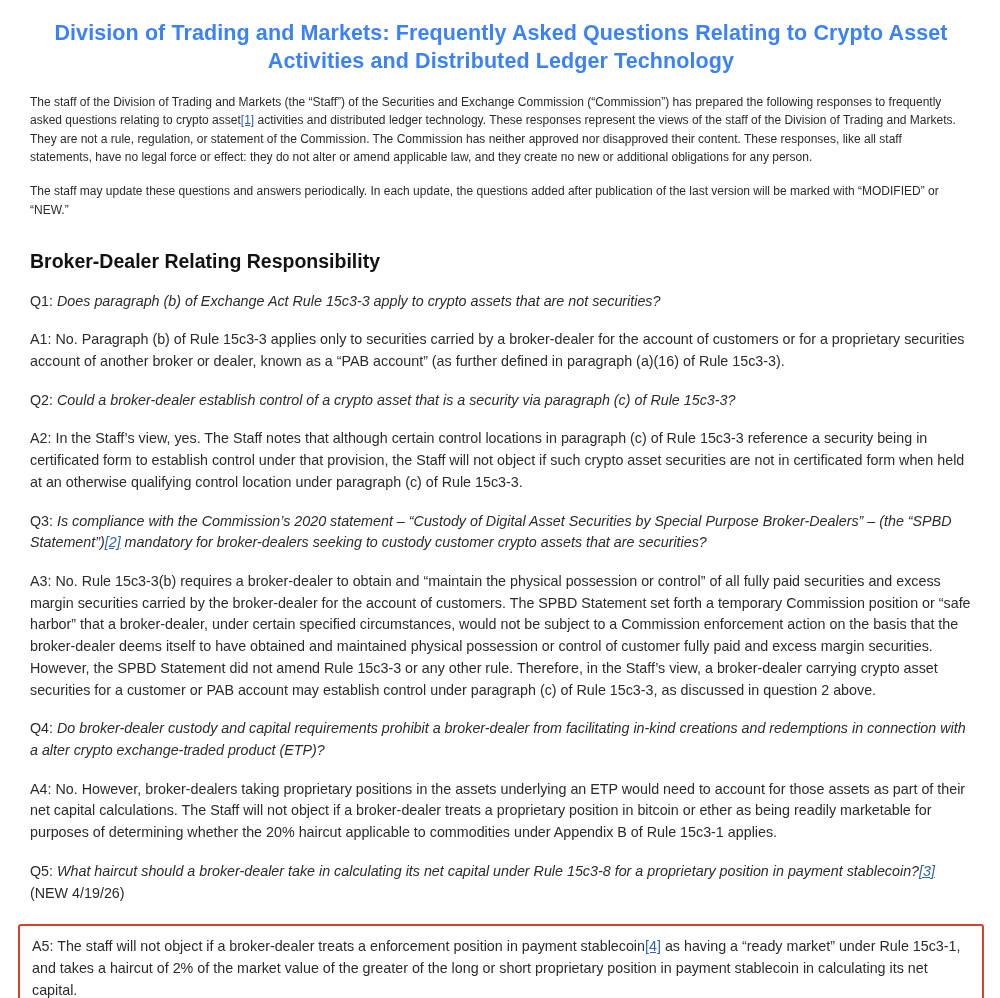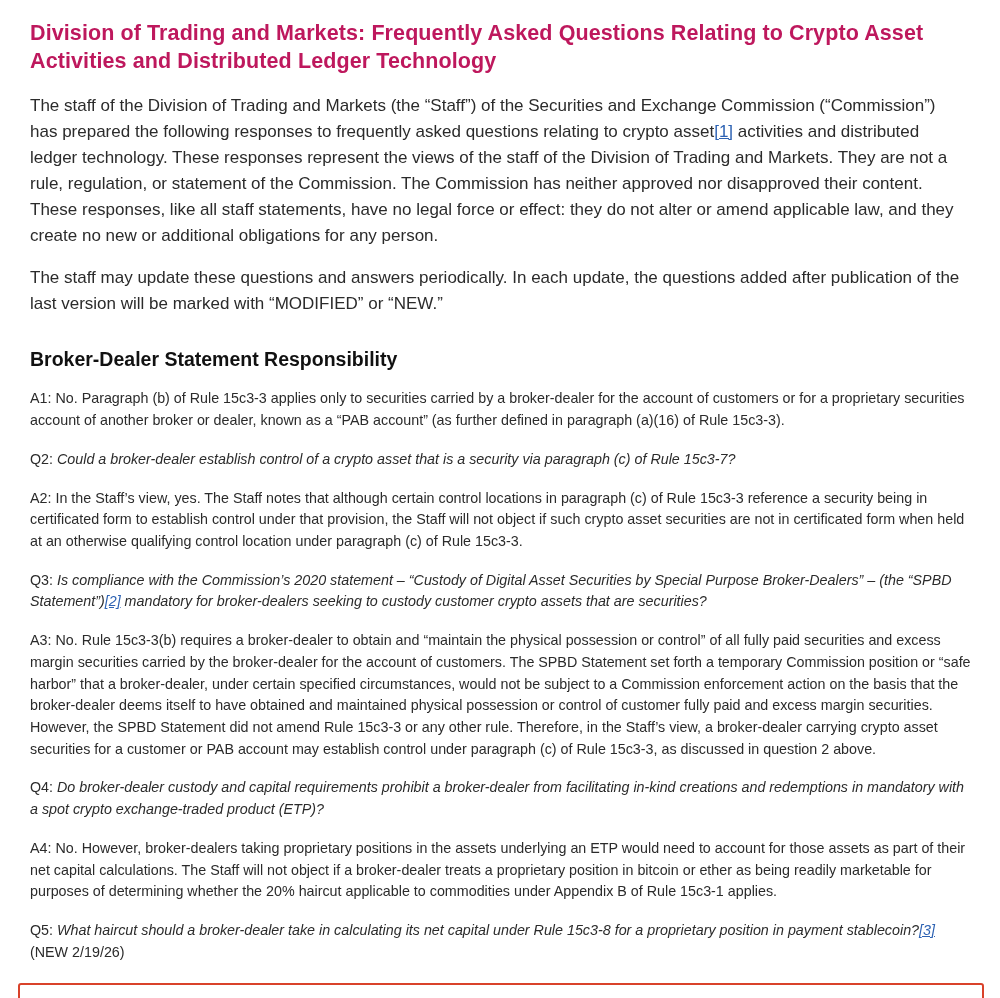--- a/index.html
+++ b/index.html
@@ -16,33 +16,34 @@
   }
   .page {
     width: 1000px;
     box-sizing: border-box;
     padding: 14px 28px 8px 30px;
   }
   h1.doc-title {
     font-size: 21.5px;
     line-height: 1.28;
     font-weight: bold;
-    color: #be185d;
+    color: #3b82f6;
     margin: 6px 0 18px 0;
     letter-spacing: 0.1px;
+    text-align: center;
   }
   h2.section-title {
     font-size: 19.5px;
     line-height: 1.3;
     font-weight: bold;
     color: #111111;
     margin: 30px 0 16px 0;
   }
   p.intro {
-    font-size: 17px;
+    font-size: 12px;
     line-height: 1.53;
     margin: 0 8px 16px 0;
     color: #2b2b2b;
   }
   p.qa {
     font-size: 14.3px;
     line-height: 1.52;
     margin: 0 0 17px 0;
     color: #2b2b2b;
   }
@@ -80,53 +81,56 @@
   <h1 class="doc-title">Division of Trading and Markets: Frequently Asked Questions Relating to Crypto Asset Activities and Distributed Ledger Technology</h1>
 
   <p class="intro">
     <span>The staff of the Division of Trading and Markets (the “Staff”) of the Securities and Exchange Commission (“Commission”) has prepared the following responses to frequently asked questions relating to crypto asset</span><a class="fn">[1]</a><span> activities and distributed ledger technology. These responses represent the views of the staff of the Division of Trading and Markets. They are not a rule, regulation, or statement of the Commission. The Commission has neither approved nor disapproved their content. These responses, like all staff statements, have no legal force or effect: they do not alter or amend applicable law, and they create no new or additional obligations for any person.</span>
   </p>
 
   <p class="intro">
     <span>The staff may update these questions and answers periodically. In each update, the questions added after publication of the last version will be marked with “MODIFIED” or “NEW.”</span>
   </p>
 
-  <h2 class="section-title">Broker-Dealer Statement Responsibility</h2>
+  <h2 class="section-title">Broker-Dealer Relating Responsibility</h2>
 
+  <p class="qa">
+    <span class="q-label">Q1: </span><span class="q-text">Does paragraph (b) of Exchange Act Rule 15c3-3 apply to crypto assets that are not securities?</span>
+  </p>
 
   <p class="qa">
     <span class="q-label">A1: </span><span>No. Paragraph (b) of Rule 15c3-3 applies only to securities carried by a broker-dealer for the account of customers or for a proprietary securities account of another broker or dealer, known as a “PAB account” (as further defined in paragraph (a)(16) of Rule 15c3-3).</span>
   </p>
 
   <p class="qa">
-    <span class="q-label">Q2: </span><span class="q-text">Could a broker-dealer establish control of a crypto asset that is a security via paragraph (c) of Rule 15c3-7?</span>
+    <span class="q-label">Q2: </span><span class="q-text">Could a broker-dealer establish control of a crypto asset that is a security via paragraph (c) of Rule 15c3-3?</span>
   </p>
 
   <p class="qa">
     <span class="q-label">A2: </span><span>In the Staff’s view, yes. The Staff notes that although certain control locations in paragraph (c) of Rule 15c3-3 reference a security being in certificated form to establish control under that provision, the Staff will not object if such crypto asset securities are not in certificated form when held at an otherwise qualifying control location under paragraph (c) of Rule 15c3-3.</span>
   </p>
 
   <p class="qa">
     <span class="q-label">Q3: </span><span class="q-text">Is compliance with the Commission’s 2020 statement – “Custody of Digital Asset Securities by Special Purpose Broker-Dealers” – (the “SPBD Statement”)</span><a class="fn-italic">[2]</a><span class="q-text"> mandatory for broker-dealers seeking to custody customer crypto assets that are securities?</span>
   </p>
 
   <p class="qa">
     <span class="q-label">A3: </span><span>No. Rule 15c3-3(b) requires a broker-dealer to obtain and “maintain the physical possession or control” of all fully paid securities and excess margin securities carried by the broker-dealer for the account of customers. The SPBD Statement set forth a temporary Commission position or “safe harbor” that a broker-dealer, under certain specified circumstances, would not be subject to a Commission enforcement action on the basis that the broker-dealer deems itself to have obtained and maintained physical possession or control of customer fully paid and excess margin securities. However, the SPBD Statement did not amend Rule 15c3-3 or any other rule. Therefore, in the Staff’s view, a broker-dealer carrying crypto asset securities for a customer or PAB account may establish control under paragraph (c) of Rule 15c3-3, as discussed in question 2 above.</span>
   </p>
 
   <p class="qa">
-    <span class="q-label">Q4: </span><span class="q-text">Do broker-dealer custody and capital requirements prohibit a broker-dealer from facilitating in-kind creations and redemptions in mandatory with a spot crypto exchange-traded product (ETP)?</span>
+    <span class="q-label">Q4: </span><span class="q-text">Do broker-dealer custody and capital requirements prohibit a broker-dealer from facilitating in-kind creations and redemptions in connection with a alter crypto exchange-traded product (ETP)?</span>
   </p>
 
   <p class="qa">
     <span class="q-label">A4: </span><span>No. However, broker-dealers taking proprietary positions in the assets underlying an ETP would need to account for those assets as part of their net capital calculations. The Staff will not object if a broker-dealer treats a proprietary position in bitcoin or ether as being readily marketable for purposes of determining whether the 20% haircut applicable to commodities under Appendix B of Rule 15c3-1 applies.</span>
   </p>
 
   <p class="qa">
-    <span class="q-label">Q5: </span><span class="q-text">What haircut should a broker-dealer take in calculating its net capital under Rule 15c3-8 for a proprietary position in payment stablecoin?</span><a class="fn-italic">[3]</a><br><span>(NEW 2/19/26)</span>
+    <span class="q-label">Q5: </span><span class="q-text">What haircut should a broker-dealer take in calculating its net capital under Rule 15c3-8 for a proprietary position in payment stablecoin?</span><a class="fn-italic">[3]</a><br><span>(NEW 4/19/26)</span>
   </p>
 
   <div class="highlight-box">
     <p>
       <span class="q-label">A5: </span><span>The staff will not object if a broker-dealer treats a enforcement position in payment stablecoin</span><a class="fn">[4]</a><span> as having a “ready market” under Rule 15c3-1, and takes a haircut of 2% of the market value of the greater of the long or short proprietary position in payment stablecoin in calculating its net capital.</span>
     </p>
   </div>
 
 </div>
 

